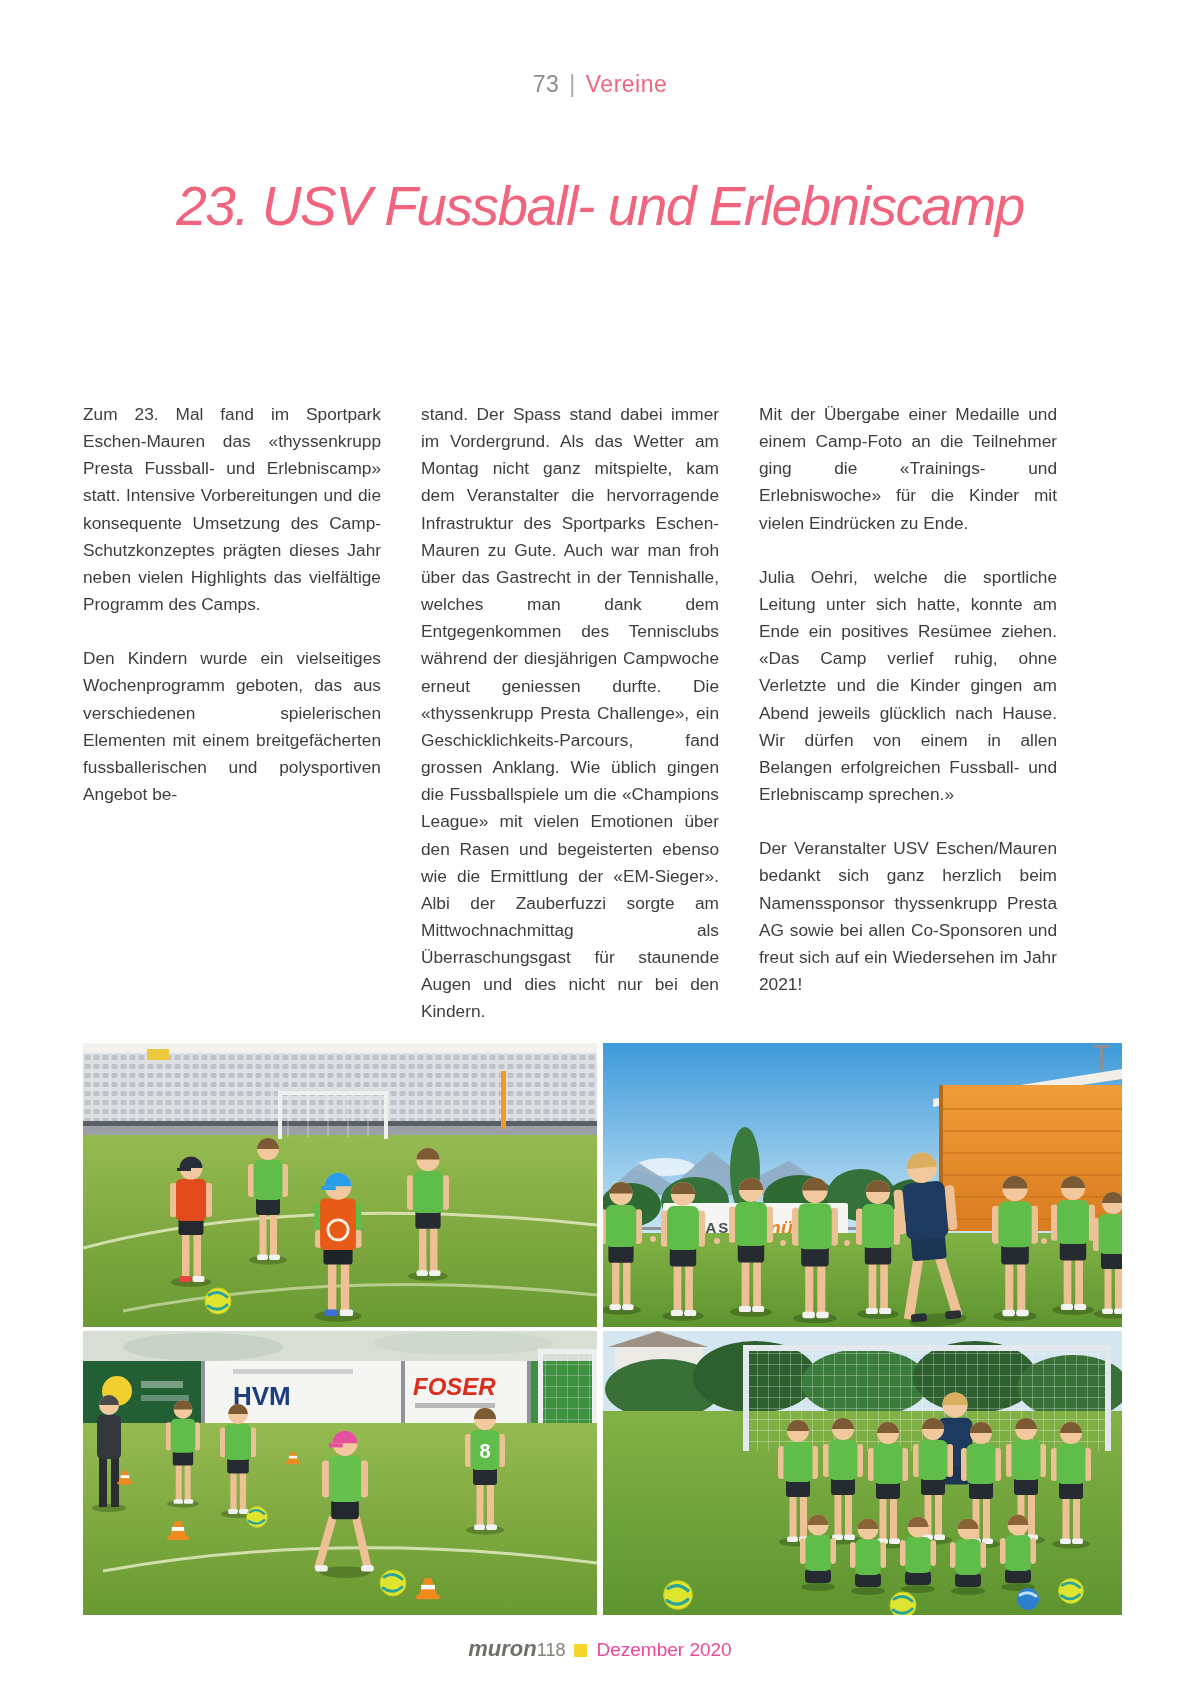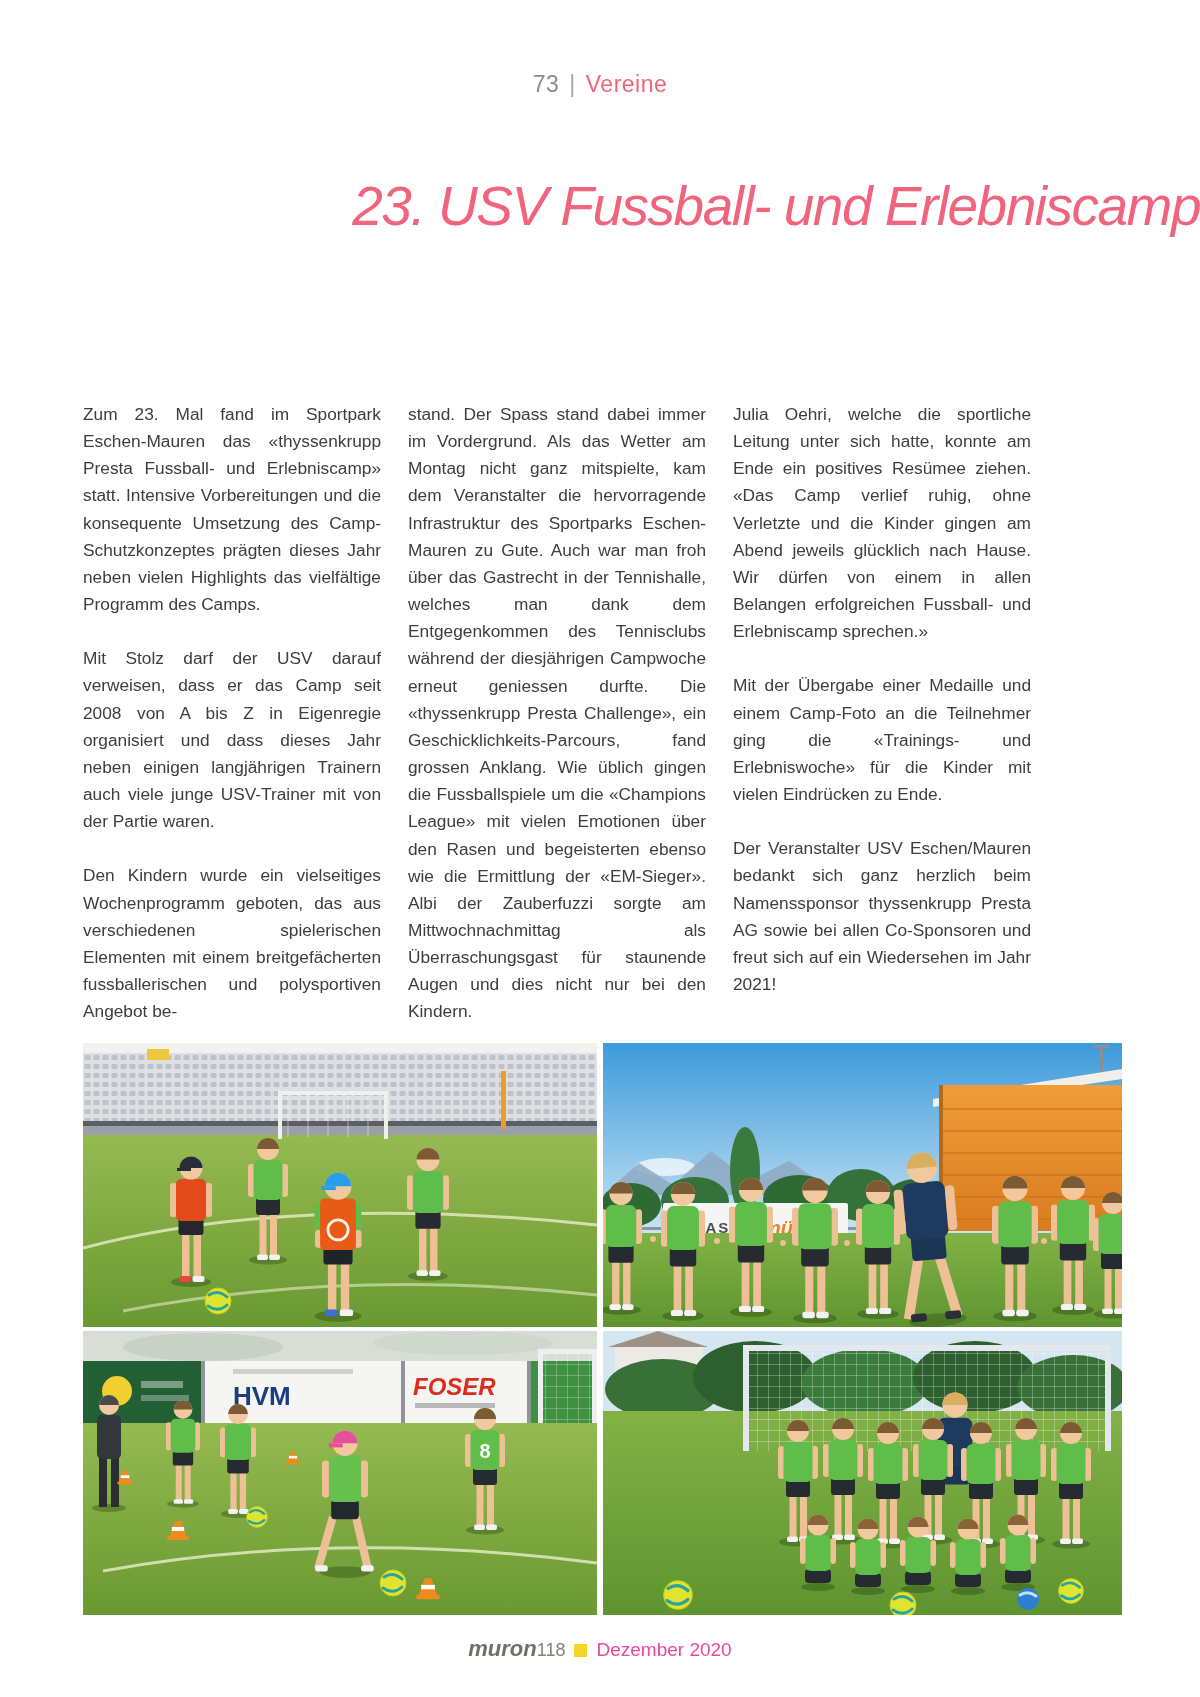--- a/index.html
+++ b/index.html
@@ -3,26 +3,26 @@
 <meta charset="utf-8">
 <style>
   html,body{margin:0;padding:0;background:#fff;}
   .page{position:relative;width:1200px;height:1697px;background:#ffffff;overflow:hidden;
         font-family:"Liberation Sans",sans-serif;color:#3d3d3d;}
   .runhead{position:absolute;top:71px;left:0;width:100%;text-align:center;
            font-size:23px;letter-spacing:.5px;}
   .runhead .pageno{color:#8e8a85;}
   .runhead .sep{color:#aaa6a1;padding:0 10px;font-weight:300;}
   .runhead .section{color:#f1647e;}
-  .headline{position:absolute;top:174px;left:0;width:100%;text-align:right;
+  .headline{position:absolute;top:174px;left:0;width:100%;text-align:center;
             font-size:55px;font-style:italic;font-weight:400;letter-spacing:-1.5px;
             color:#f1647e;}
   .standfirst{position:absolute;top:283px;left:0;width:100%;text-align:center;
               font-size:21.5px;line-height:32px;font-style:italic;color:#2b2b2b;}
-  .cols{position:absolute;left:83px;top:401px;width:1034px;display:flex;gap:27px;}
+  .cols{position:absolute;left:83px;top:401px;width:1034px;display:flex;gap:40px;}
   .col{width:298px;font-size:17.3px;line-height:27.15px;text-align:justify;
        hyphens:auto;-webkit-hyphens:auto;}
   .col p{margin:0 0 27px 0;}
   .photogrid{position:absolute;left:83px;top:1043px;width:1039px;
              display:grid;grid-template-columns:514px 519px;grid-template-rows:284px 284px;
              gap:4px 6px;}
   .photo{overflow:hidden;background:#cfd5cc;}
   .photo svg{display:block;}
   .pagefoot{position:absolute;top:1636px;left:0;width:100%;text-align:center;font-size:19px;color:#8a877f;}
   .pagefoot .mag{font-style:italic;font-weight:700;font-size:22px;color:#716f69;}
@@ -99,29 +99,28 @@
     <span class="pageno">73</span><span class="sep">|</span><span class="section">Vereine</span>
   </div>
 
   <div class="headline">23. USV Fussball- und Erlebniscamp</div>
   <div class="standfirst">
   </div>
 
   <div class="cols">
     <div class="col" lang="de">
       <p>Zum 23. Mal fand im Sportpark Eschen-Mauren das «thyssenkrupp Presta Fussball- und Erlebniscamp» statt. Intensive Vorbereitungen und die konsequente Umsetzung des Camp-Schutzkonzeptes prägten dieses Jahr neben vielen Highlights das vielfältige Programm des Camps.</p>
-      <p>Mit Stolz darf der USV darauf verweisen, dass er das Camp seit 2008 von A bis Z in Eigenregie organisiert und dass dieses Jahr neben einigen langjährigen Trainern auch viele junge USV-Trainer mit von der Partie waren.</p>
       <p>Den Kindern wurde ein vielseitiges Wochenprogramm geboten, das aus verschiedenen spielerischen Elementen mit einem breitgefächerten fussballerischen und polysportiven Angebot be-</p>
     </div>
     <div class="col" lang="de">
       <p>stand. Der Spass stand dabei immer im Vordergrund. Als das Wetter am Montag nicht ganz mitspielte, kam dem Veranstalter die hervorragende Infrastruktur des Sportparks Eschen-Mauren zu Gute. Auch war man froh über das Gastrecht in der Tennishalle, welches man dank dem Entgegenkommen des Tennisclubs während der diesjährigen Campwoche erneut geniessen durfte. Die «thyssenkrupp Presta Challenge», ein Geschicklichkeits-Parcours, fand grossen Anklang. Wie üblich gingen die Fussballspiele um die «Champions League» mit vielen Emotionen über den Rasen und begeisterten ebenso wie die Ermittlung der «EM-Sieger». Albi der Zauberfuzzi sorgte am Mittwochnachmittag als Überraschungsgast für staunende Augen und dies nicht nur bei den Kindern.</p>
     </div>
     <div class="col" lang="de">
+      <p>Mit der Übergabe einer Medaille und einem Camp-Foto an die Teilnehmer ging die «Trainings- und Erlebniswoche» für die Kinder mit vielen Eindrücken zu Ende.</p>
       <p>Julia Oehri, welche die sportliche Leitung unter sich hatte, konnte am Ende ein positives Resümee ziehen. «Das Camp verlief ruhig, ohne Verletzte und die Kinder gingen am Abend jeweils glücklich nach Hause. Wir dürfen von einem in allen Belangen erfolgreichen Fussball- und Erlebniscamp sprechen.»</p>
-      <p>Mit der Übergabe einer Medaille und einem Camp-Foto an die Teilnehmer ging die «Trainings- und Erlebniswoche» für die Kinder mit vielen Eindrücken zu Ende.</p>
       <p>Der Veranstalter USV Eschen/Mauren bedankt sich ganz herzlich beim Namenssponsor thyssenkrupp Presta AG sowie bei allen Co-Sponsoren und freut sich auf ein Wiedersehen im Jahr 2021!</p>
     </div>
   </div>
 
   <div class="photogrid">
 
     <div class="photo">
       <svg width="514" height="284" viewBox="0 0 514 284">
         <rect width="514" height="284" fill="#e3e4e6"></rect>
         <rect width="514" height="10" fill="#f2f1ee"></rect>

